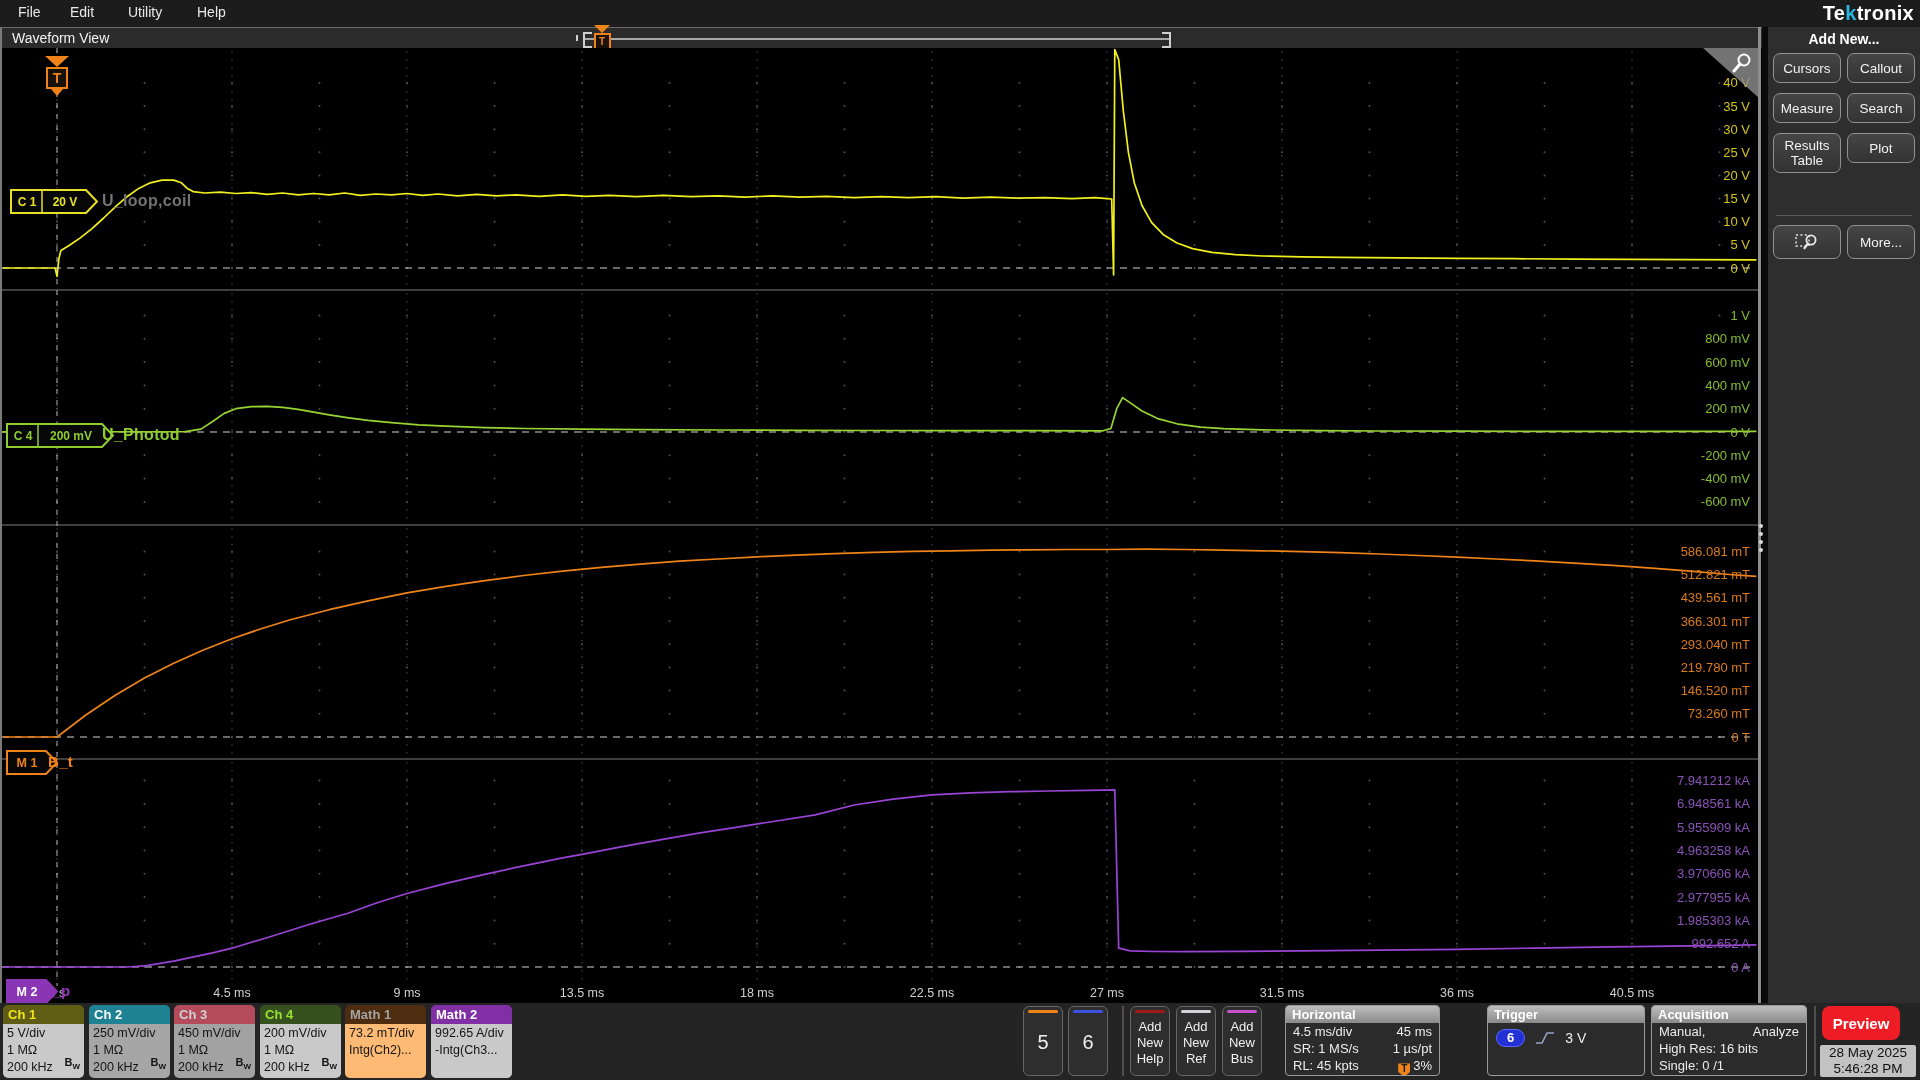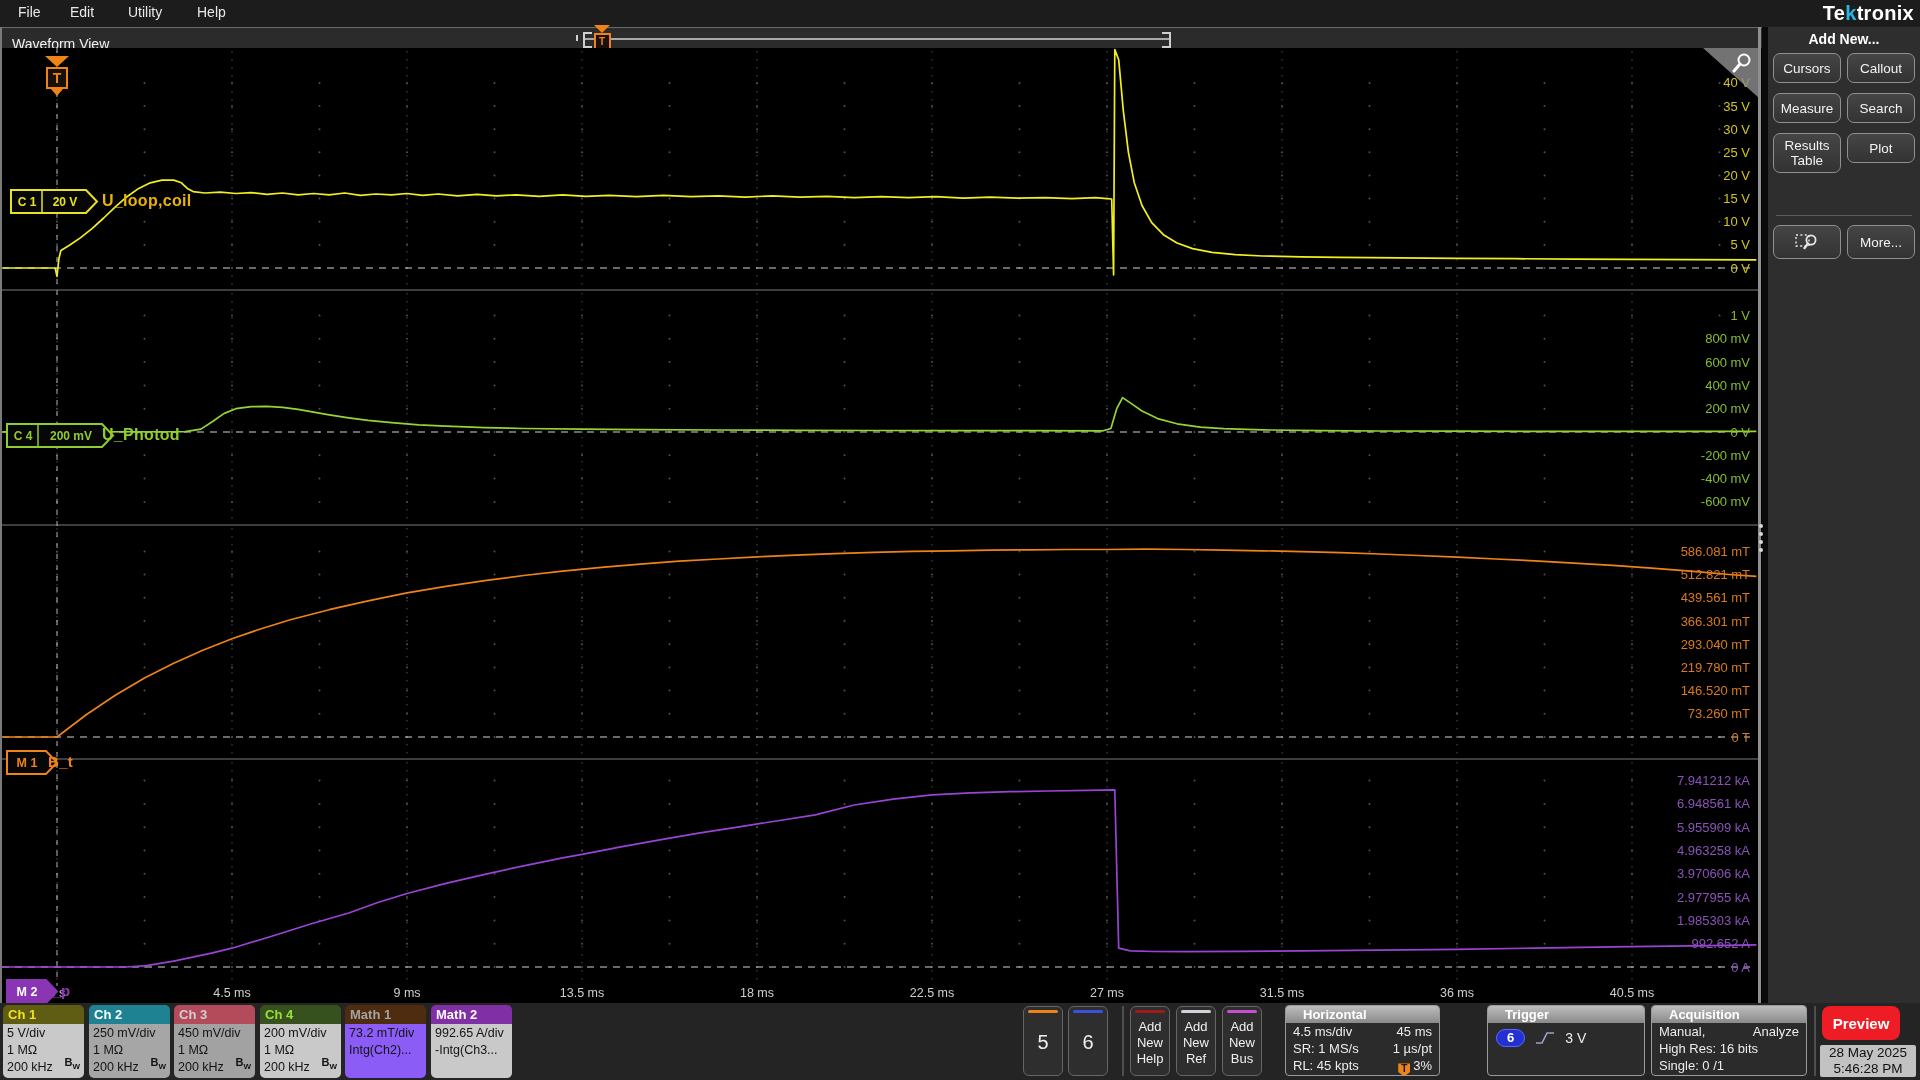--- a/index.html
+++ b/index.html
@@ -7,21 +7,21 @@
          font-family:"Liberation Sans",sans-serif;-webkit-font-smoothing:antialiased;}
   
   .menubar{position:absolute;left:0;top:0;width:1920px;height:27px;background:#1c1c1c;}
   .menubar .mi{position:absolute;top:4px;color:#e8e8e8;font-size:14px;cursor:default;}
   .logo{position:absolute;right:6px;top:2px;font-size:20px;font-weight:bold;color:#fff;letter-spacing:0.3px;}
   .logo .k{color:#29b7e0;}
   
   .wave-window{position:absolute;left:0;top:27px;width:1762px;height:976px;background:#000;
                border-top:1px solid #6a6a6a;border-left:2px solid #7a7a7a;box-sizing:border-box;}
   .titlebar{position:absolute;left:0;top:0;width:100%;height:20px;background:#2b2b2b;border-bottom:1px solid #383838;}
-  .titlebar .title{position:absolute;left:10px;top:8px;color:#f2f2f2;font-size:14px;}
+  .titlebar .title{position:absolute;left:10px;top:2px;color:#f2f2f2;font-size:14px;}
   .minimap{position:absolute;left:583px;top:5px;width:584px;height:12px;}
   .mm-line{position:absolute;left:0;right:0;top:5px;height:2px;background:#a8a8a8;}
   .mm-bl{position:absolute;left:-2px;top:-1px;width:7px;height:12px;border-left:2px solid #cfcfcf;border-top:2px solid #cfcfcf;border-bottom:2px solid #cfcfcf;}
   .mm-bl2{position:absolute;left:-9px;top:2px;width:5px;height:6px;border-left:2px solid #cfcfcf;}
   .mm-br{position:absolute;right:-2px;top:-1px;width:7px;height:12px;border-right:2px solid #cfcfcf;border-top:2px solid #cfcfcf;border-bottom:2px solid #cfcfcf;}
   .mm-trig{position:absolute;left:8px;top:-8px;width:18px;}
   .mm-tri{width:0;height:0;border-left:8px solid transparent;border-right:8px solid transparent;border-top:8px solid #ef8318;margin:0 auto;}
   .mm-box{width:13px;height:13px;margin:0 auto;border:2px solid #ef8318;background:#1a120a;color:#ef8318;
           font-size:10px;font-weight:bold;text-align:center;line-height:13px;}
   .plot{position:absolute;left:0;top:20px;width:1760px;height:956px;background:#000;}
@@ -57,21 +57,21 @@
   .tile .tb{position:relative;height:54px;font-size:12.5px;color:#141414;padding:1px 0 0 4px;line-height:17px;}
   .tile .bw{position:absolute;right:4px;bottom:4px;font-size:11px;font-weight:bold;color:#141414;}
   .tile .bw sub{font-size:8px;}
   .slotbtn{position:absolute;top:3px;width:40px;height:70px;background:#2e2e2e;border:1px solid #666;border-radius:6px;
            box-sizing:border-box;color:#eee;cursor:pointer;}
   .slotbtn .stripe{position:absolute;left:4px;right:4px;top:3px;height:3px;border-radius:2px;}
   .slotbtn .num{position:absolute;left:0;width:100%;top:24px;text-align:center;font-size:20px;}
   .slotbtn .txt{position:absolute;left:0;width:100%;top:12px;text-align:center;font-size:13px;line-height:16px;color:#f0f0f0;}
   .bb-div{position:absolute;top:3px;width:2px;height:70px;background:#4f4f4f;}
   .panel{position:absolute;top:2px;height:71px;background:#2b2b2b;border:1px solid #9a9a9a;border-radius:4px;box-sizing:border-box;overflow:hidden;cursor:pointer;}
-  .panel .ph{height:17px;background:linear-gradient(#bdbdbd,#8a8a8a);color:#fff;font-size:13px;font-weight:bold;padding-left:17px;line-height:17px;}
+  .panel .ph{height:17px;background:linear-gradient(#bdbdbd,#8a8a8a);color:#fff;font-size:13px;font-weight:bold;padding-left:6px;line-height:17px;}
   .panel .pr{display:flex;justify-content:space-between;padding:0 7px;color:#ececec;font-size:13px;line-height:17.2px;}
   .tchip{display:inline-block;width:12px;height:13px;background:#ef8318;color:#1a1a1a;font-size:10px;font-weight:bold;text-align:center;line-height:12px;
          clip-path:polygon(0 0,100% 0,100% 66%,50% 100%,0 66%);margin-right:3px;vertical-align:-2px;}
   .trig-row{display:flex;align-items:center;gap:9px;padding:6px 8px;color:#ececec;font-size:14px;}
   .src-pill{background:#2331d4;border:1px solid #5a66ff;border-radius:10px;color:#fff;font-size:13px;font-weight:bold;padding:0 10px;line-height:16px;}
   .preview{position:absolute;left:1822px;top:3px;width:78px;height:34px;background:#ee1c25;border:none;border-radius:8px;
            color:#fff;font-size:15px;font-weight:bold;cursor:pointer;}
   .datetime{position:absolute;left:1820px;top:42px;width:96px;height:32px;background:#c2c2c2;border-radius:2px;
             color:#111;font-size:13.5px;text-align:center;line-height:16px;cursor:default;}
 </style>
@@ -946,21 +946,21 @@
           <text x="1455" y="949" fill="#cfcfcf" text-anchor="middle" font-size="12.5" font-family="&quot;Liberation Sans&quot;,sans-serif">36 ms</text>
           <text x="1630" y="949" fill="#cfcfcf" text-anchor="middle" font-size="12.5" font-family="&quot;Liberation Sans&quot;,sans-serif">40.5 ms</text>
         </svg>
       <div id="overlays">
           <div class="badge" style="left:8px;top:141px"><svg width="90" height="25">
               <polygon points="1,1 76,1 87,12.5 76,24 1,24" fill="#070707" stroke="#e8e224" stroke-width="2"></polygon>
               <line x1="32" y1="1" x2="32" y2="24" stroke="#e8e224" stroke-width="1.5"></line>
               <text x="17" y="17" fill="#e8e224" text-anchor="middle" font-size="12" font-weight="bold" font-family="&quot;Liberation Sans&quot;,sans-serif">C 1</text>
               <text x="55" y="17" fill="#e8e224" text-anchor="middle" font-size="12" font-weight="bold" font-family="&quot;Liberation Sans&quot;,sans-serif">20 V</text>
             </svg></div>
-          <div class="wave-label" style="left:100px;top:144px;color:#eab308;font-size:16px">U_loop,coil</div>
+          <div class="wave-label" style="left:100px;top:144px;color:#737373;font-size:16px">U_loop,coil</div>
           <div class="badge" style="left:4px;top:375px"><svg width="110" height="25">
               <polygon points="1,1 96,1 107,12.5 96,24 1,24" fill="#070707" stroke="#8fcc30" stroke-width="2"></polygon>
               <line x1="32" y1="1" x2="32" y2="24" stroke="#8fcc30" stroke-width="1.5"></line>
               <text x="17" y="17" fill="#8fcc30" text-anchor="middle" font-size="12" font-weight="bold" font-family="&quot;Liberation Sans&quot;,sans-serif">C 4</text>
               <text x="65" y="17" fill="#8fcc30" text-anchor="middle" font-size="12" font-weight="bold" font-family="&quot;Liberation Sans&quot;,sans-serif">200 mV</text>
             </svg></div>
           <div class="wave-label" style="left:100px;top:378px;color:#8fcc30;font-size:16px">U_Photod</div>
           <div class="badge" style="left:4px;top:702px"><svg width="54" height="25">
               <polygon points="1,1 40,1 51,12.5 40,24 1,24" fill="#070707" stroke="#ef8318" stroke-width="2"></polygon>
               <text x="21" y="17" fill="#ef8318" text-anchor="middle" font-size="12.5" font-weight="bold" font-family="&quot;Liberation Sans&quot;,sans-serif">M 1</text>
@@ -1050,21 +1050,21 @@
           <div class="th" style="background:#36511e;color:#97e234">Ch 4</div>
           <div class="tb" style="background:#c9c9c9">
             <div>200 mV/div</div>
             <div>1 MΩ</div>
             <div>200 kHz</div>
             <span class="bw">B<sub>W</sub></span>
           </div>
         </div>
         <div class="tile" style="left:345px">
           <div class="th" style="background:#4e2c10;color:#a3a3a3">Math 1</div>
-          <div class="tb" style="background:#8b5cf6">
+          <div class="tb" style="background:#fdba74">
             <div>73.2 mT/div</div>
             <div>Intg(Ch2)...</div>
           </div>
         </div>
         <div class="tile" style="left:431px">
           <div class="th" style="background:#8030a4;color:#ffffff">Math 2</div>
           <div class="tb" style="background:#c9c9c9">
             <div>992.65 A/div</div>
             <div>-Intg(Ch3...</div>
           </div>

